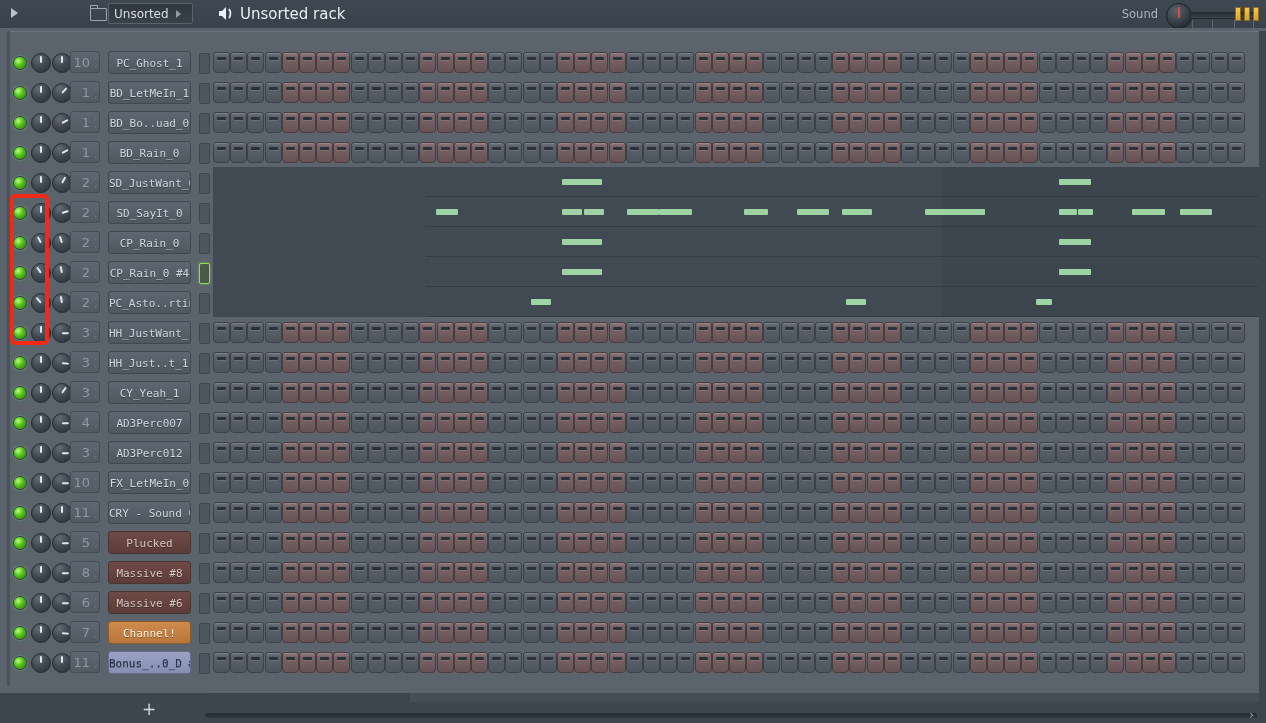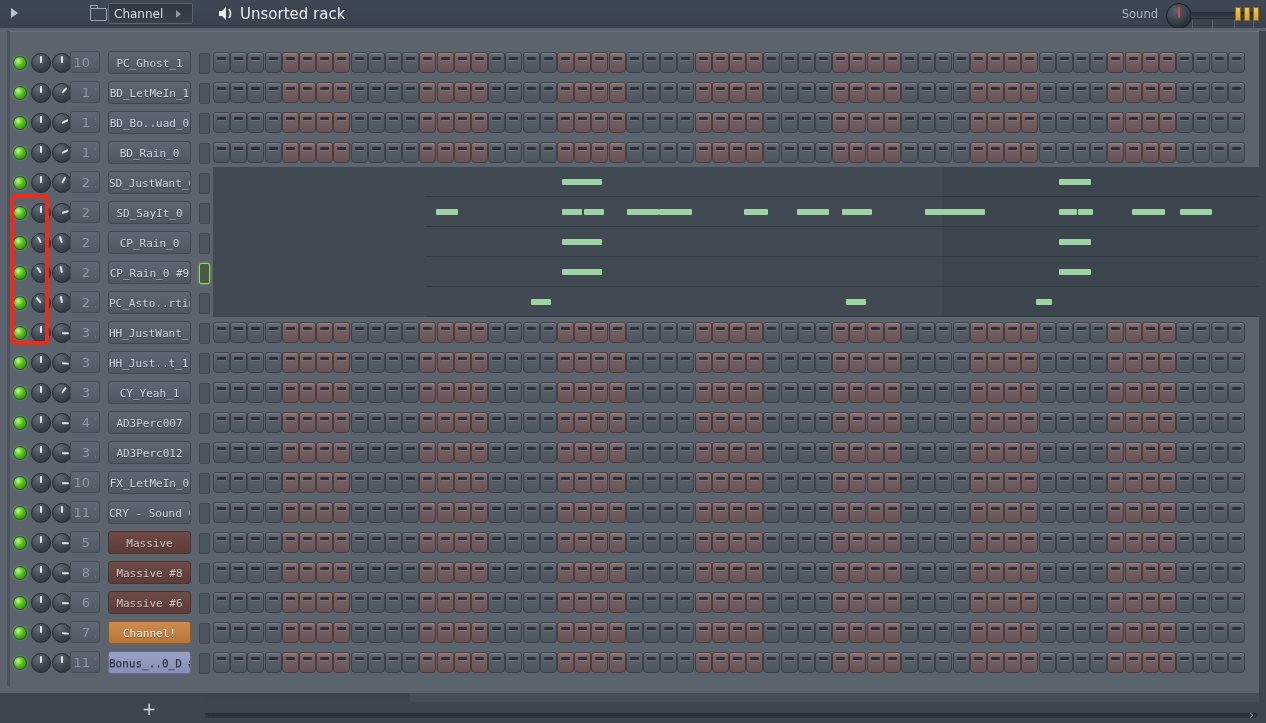--- a/index.html
+++ b/index.html
@@ -165,21 +165,21 @@
   .vscroll{position:absolute;left:1259px;top:31px;width:7px;height:662px;background:#3d464f;}
 </style>
 </head>
 <body>
 
 <div id="app">
 
   <div class="titlebar">
     <div class="tb-arrow"></div>
     <div class="tb-folder"></div>
-    <div class="tb-combo">Channel</div>
+    <div class="tb-combo">Unsorted</div>
     <div class="tb-combo-arrow"></div>
     <div class="tb-speaker">
       <svg width="18" height="17" viewBox="0 0 18 17">
         <path d="M1 6 h3 L8 2 v13 L4 11 H1 Z" fill="#e8eef3"></path>
         <path d="M11 4 q3 4.5 0 9" stroke="#e8eef3" stroke-width="1.8" fill="none"></path>
       </svg>
     </div>
     <div class="tb-title">Unsorted rack</div>
     <div class="swing-label">Sound</div>
     <div class="swing-knob"></div>
@@ -288,21 +288,21 @@
         </div>
         <div class="chan" style="top: 229px;">
           <div class="led"></div>
           <div class="knob knob-a">
             <i style="transform: rotate(-35deg);"></i>
           </div>
           <div class="knob knob-b">
             <i style="transform: rotate(-12deg);"></i>
           </div>
           <div class="numbox">2<div class="spin">›<br>‹</div></div>
-          <div class="cname">CP_Rain_0 #9</div>
+          <div class="cname">CP_Rain_0 #4</div>
           <div class="selbar on"></div>
         </div>
         <div class="chan" style="top: 259px;">
           <div class="led"></div>
           <div class="knob knob-a">
             <i style="transform: rotate(-40deg);"></i>
           </div>
           <div class="knob knob-b">
             <i style="transform: rotate(-10deg);"></i>
           </div>
@@ -396,21 +396,21 @@
         </div>
         <div class="chan" style="top: 499px;">
           <div class="led"></div>
           <div class="knob knob-a">
             <i style="transform: rotate(0deg);"></i>
           </div>
           <div class="knob knob-b">
             <i style="transform: rotate(92deg);"></i>
           </div>
           <div class="numbox">5<div class="spin">›<br>‹</div></div>
-          <div class="cname red">Massive</div>
+          <div class="cname red">Plucked</div>
           <div class="selbar"></div>
         </div>
         <div class="chan" style="top: 529px;">
           <div class="led"></div>
           <div class="knob knob-a">
             <i style="transform: rotate(0deg);"></i>
           </div>
           <div class="knob knob-b">
             <i style="transform: rotate(92deg);"></i>
           </div>

